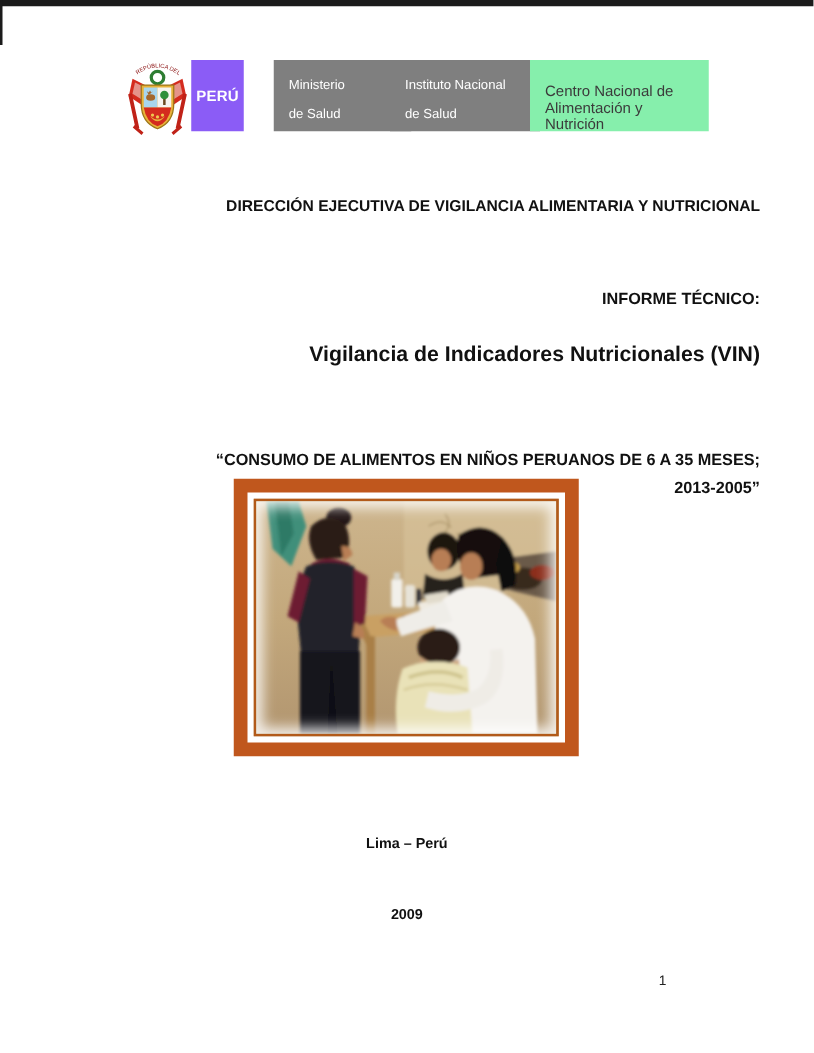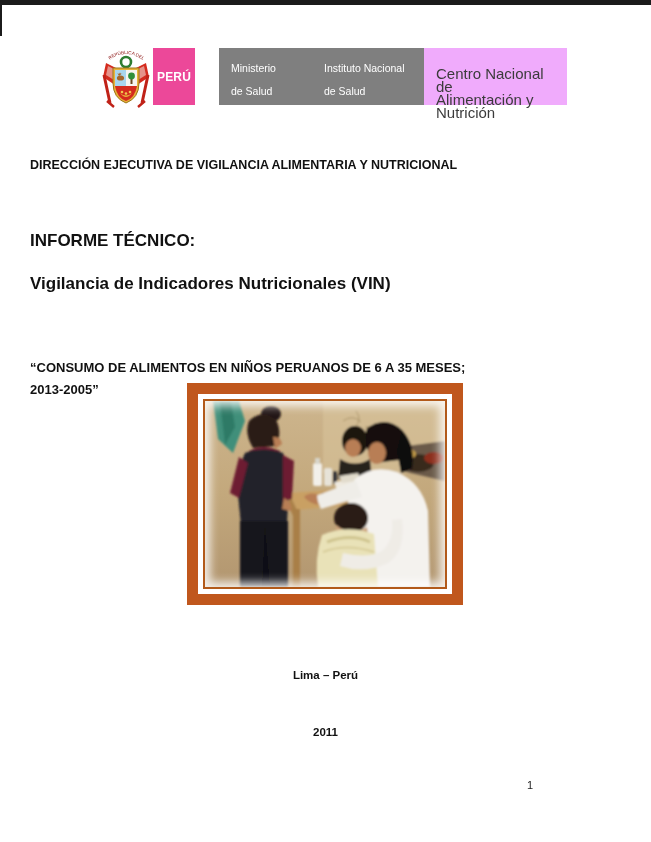--- a/index.html
+++ b/index.html
@@ -18,35 +18,35 @@
   
   .coat{position:absolute;left:100px;top:45px;width:52px;height:70px;}
   .hbox{
     position:absolute;top:48px;height:57px;box-sizing:border-box;
     background:#7f7f7f;color:#fff;font-size:10.5px;
     padding:15px 4px 0 12px;line-height:11px;
   }
   .hbox .l1{margin-bottom:12px;}
   .brand{
     position:absolute;left:153px;top:48px;width:42px;height:57px;
-    background:#ec4899;color:#fff;font-weight:bold;font-size:12px;
+    background:#8b5cf6;color:#fff;font-weight:bold;font-size:12px;
     display:flex;align-items:center;justify-content:center;letter-spacing:0.2px;
   }
   .box-min{left:206px;width:110px;margin-left:13px;}
   .box-ins{left:312px;width:120px;}
   .box-cen{
-    left:424px;width:143px;background:#f0abfc;color:#3b3b3b;
-    font-size:15px;line-height:13px;padding-top:19px;
+    left:424px;width:143px;background:#86efac;color:#3b3b3b;
+    font-size:12px;line-height:13px;padding-top:19px;
   }
   .box-cen .l1{margin-bottom:0;}
 
   
-  .tblock{position:absolute;left:0;width:608px;text-align:left;font-weight:bold;padding-left:30px;}
+  .tblock{position:absolute;left:0;width:608px;text-align:right;font-weight:bold;}
   .dept{top:158px;font-size:12.5px;}
-  .informe{top:231px;font-size:17px;}
+  .informe{top:231px;font-size:13px;}
   .vin{top:274px;font-size:17px;}
   .main-title{top:311px;font-size:13px;line-height:22px;margin-top:46px;}
 
   
   .photo-frame{
     position:absolute;left:187px;top:383px;width:276px;height:222px;
     background:#c0571d;padding:11px;box-sizing:border-box;
   }
   .photo-white{width:100%;height:100%;background:#ffffff;padding:5px;box-sizing:border-box;}
   .photo-inner{
@@ -202,16 +202,16 @@
             <path d="M122 141 Q146 132 165 141" stroke="#cfc48e" stroke-width="3" fill="none"></path>
             <path d="M118 151 Q141 142 169 151" stroke="#d8cd9a" stroke-width="2" fill="none"></path>
             <path d="M197 118 Q201 150 183 162 Q160 173 135 165 L138 152 Q163 158 177 150 Q189 140 187 119 Z" fill="#efece6"></path>
           </g>
         </svg>
       </div>
     </div>
   </div>
 
   <div class="lima">Lima – Perú</div>
-  <div class="year">2011</div>
+  <div class="year">2009</div>
   <div class="pagenum">1</div>
 
 </div>
 
 </body></html>

